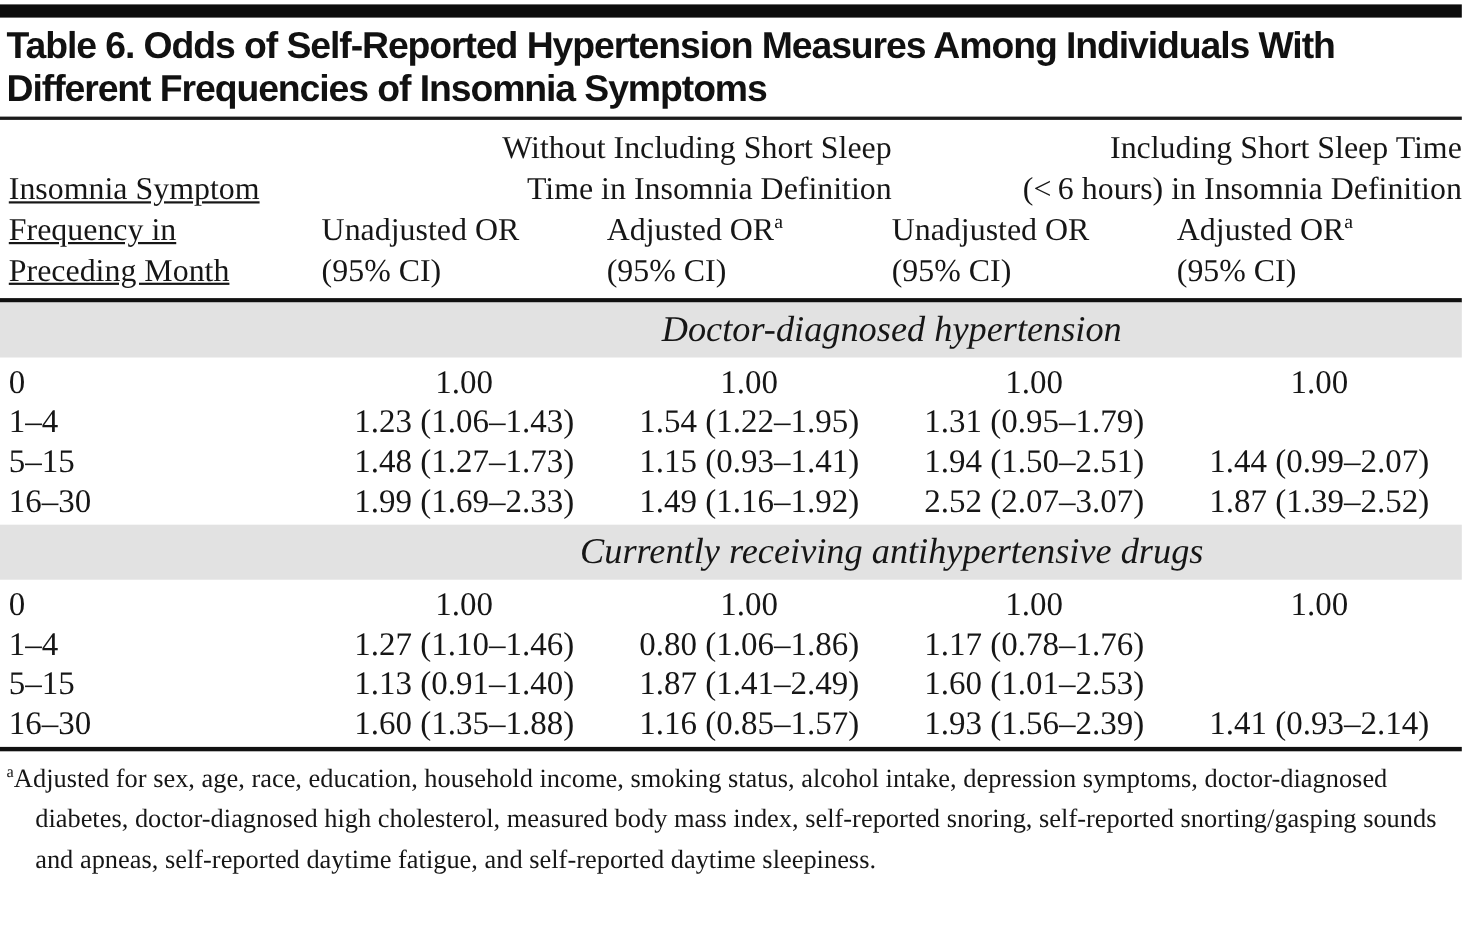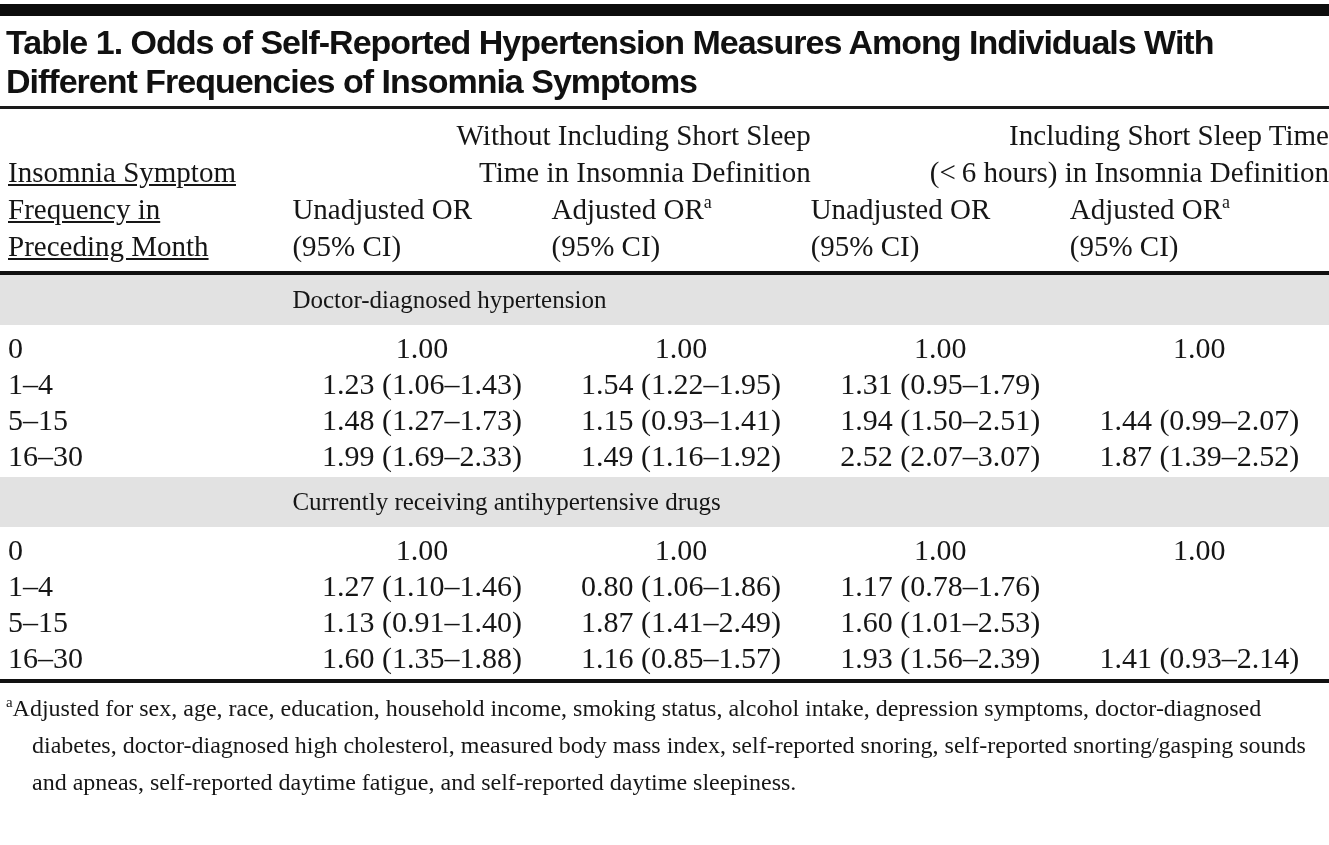--- a/index.html
+++ b/index.html
@@ -62,21 +62,23 @@
 
   .section-band {
     background: #e2e2e2;
     height: 50px;
     display: flex;
     align-items: center;
   }
   .section-band .band-label {
     margin-left: 22%;
     width: 78%;
-    font-size: 25px;
+    text-align: center;
+    font-size: 33px;
+    font-style: italic;
   }
 
   .tbody { padding: 5px 0 3px 0; }
   .trow { line-height: 36px; font-size: 30px; }
   .trow .row-label { padding-left: 8px; text-align: left; }
   .trow .cell      { text-align: center; }
 
   .footnote {
     font-size: 24px;
     line-height: 37px;
@@ -84,21 +86,21 @@
     text-indent: -26px;
   }
 </style>
 </head>
 <body>
 
 <div class="page">
 
   <div class="rule-heavy"></div>
 
-  <div class="title">Table 1. Odds of Self-Reported Hypertension Measures Among Individuals With
+  <div class="title">Table 6. Odds of Self-Reported Hypertension Measures Among Individuals With
 Different Frequencies of Insomnia Symptoms</div>
 
   <div class="rule-thin"></div>
 
   <div class="thead cols5">
     <div class="stub-header">Insomnia Symptom
 Frequency in
 Preceding Month</div>
     <div class="group-header group-1">Without Including Short Sleep
 Time in Insomnia Definition</div>

